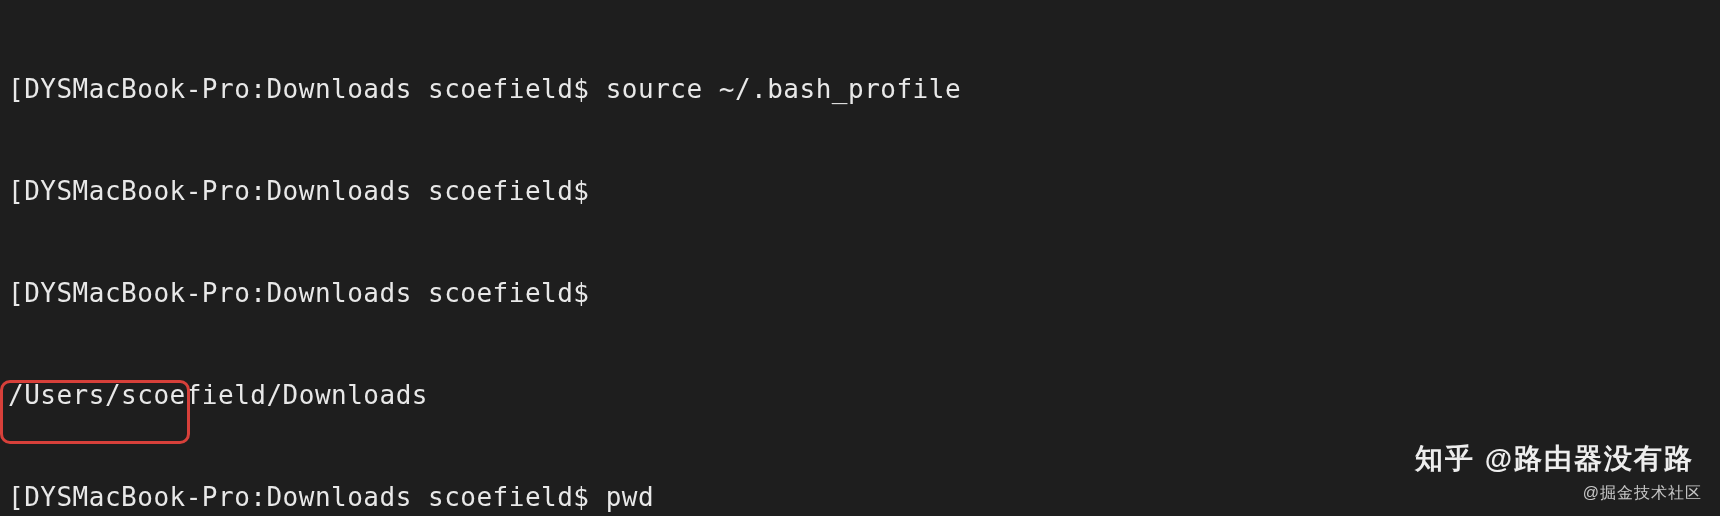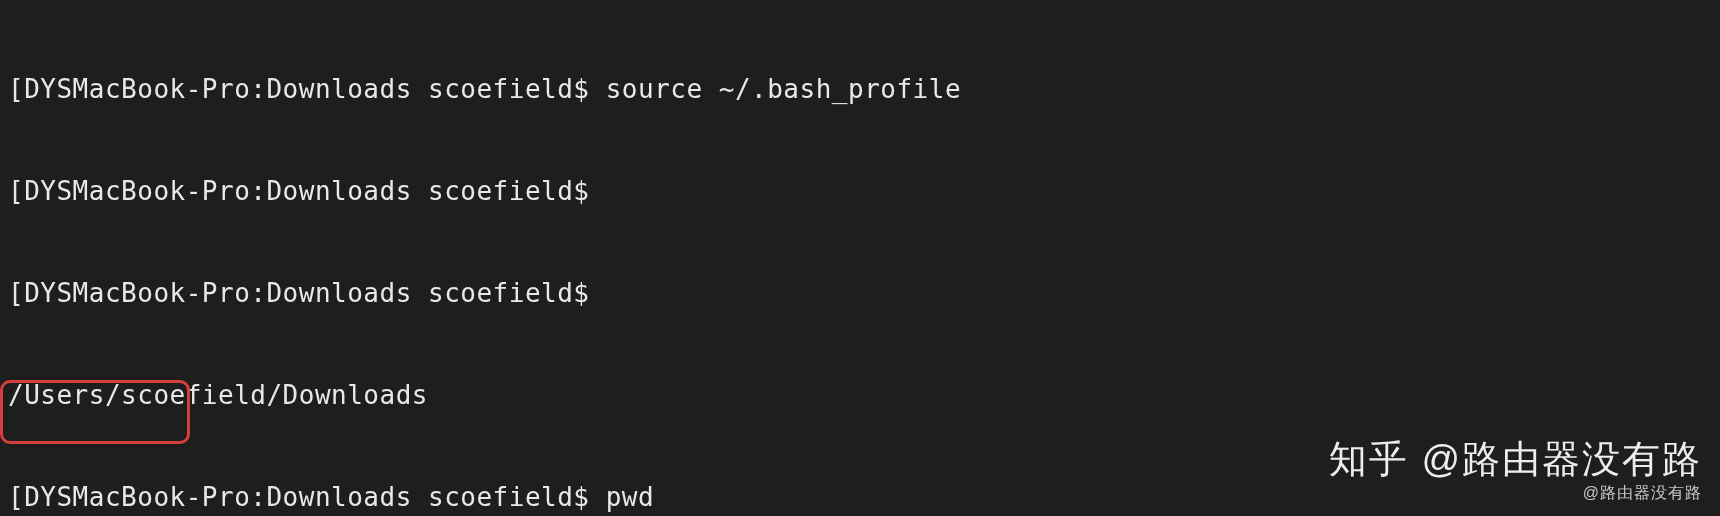--- a/index.html
+++ b/index.html
@@ -23,26 +23,26 @@
   }
   .line { padding-left: 8px; }
   .highlight-box {
     position: absolute;
     border: 3px solid #d7403a;
     border-radius: 10px;
     pointer-events: none;
   }
   .watermark-zhihu {
     position: absolute;
-    right: 18px;
+    right: 26px;
     bottom: 40px;
     color: rgba(255,255,255,0.92);
     font-family: -apple-system, "PingFang SC", "Microsoft YaHei", sans-serif;
-    font-size: 38px;
-    font-weight: 400;
+    font-size: 28px;
+    font-weight: 700;
     letter-spacing: 2px;
   }
   .watermark-juejin {
     position: absolute;
     right: 18px;
     bottom: 6px;
     color: rgba(255,255,255,0.75);
     font-family: -apple-system, "PingFang SC", "Microsoft YaHei", sans-serif;
     font-size: 16px;
     letter-spacing: 1px;
@@ -63,14 +63,14 @@
   
   
   
   
   
   
 
   <div class="highlight-box" style="left:0px; top:380px; width:190px; height:64px;"></div>
 
   <div class="watermark-zhihu">知乎 @路由器没有路</div>
-  <div class="watermark-juejin">@路由器没有路</div>
+  <div class="watermark-juejin">@掘金技术社区</div>
 </div>
 
 </body></html>

